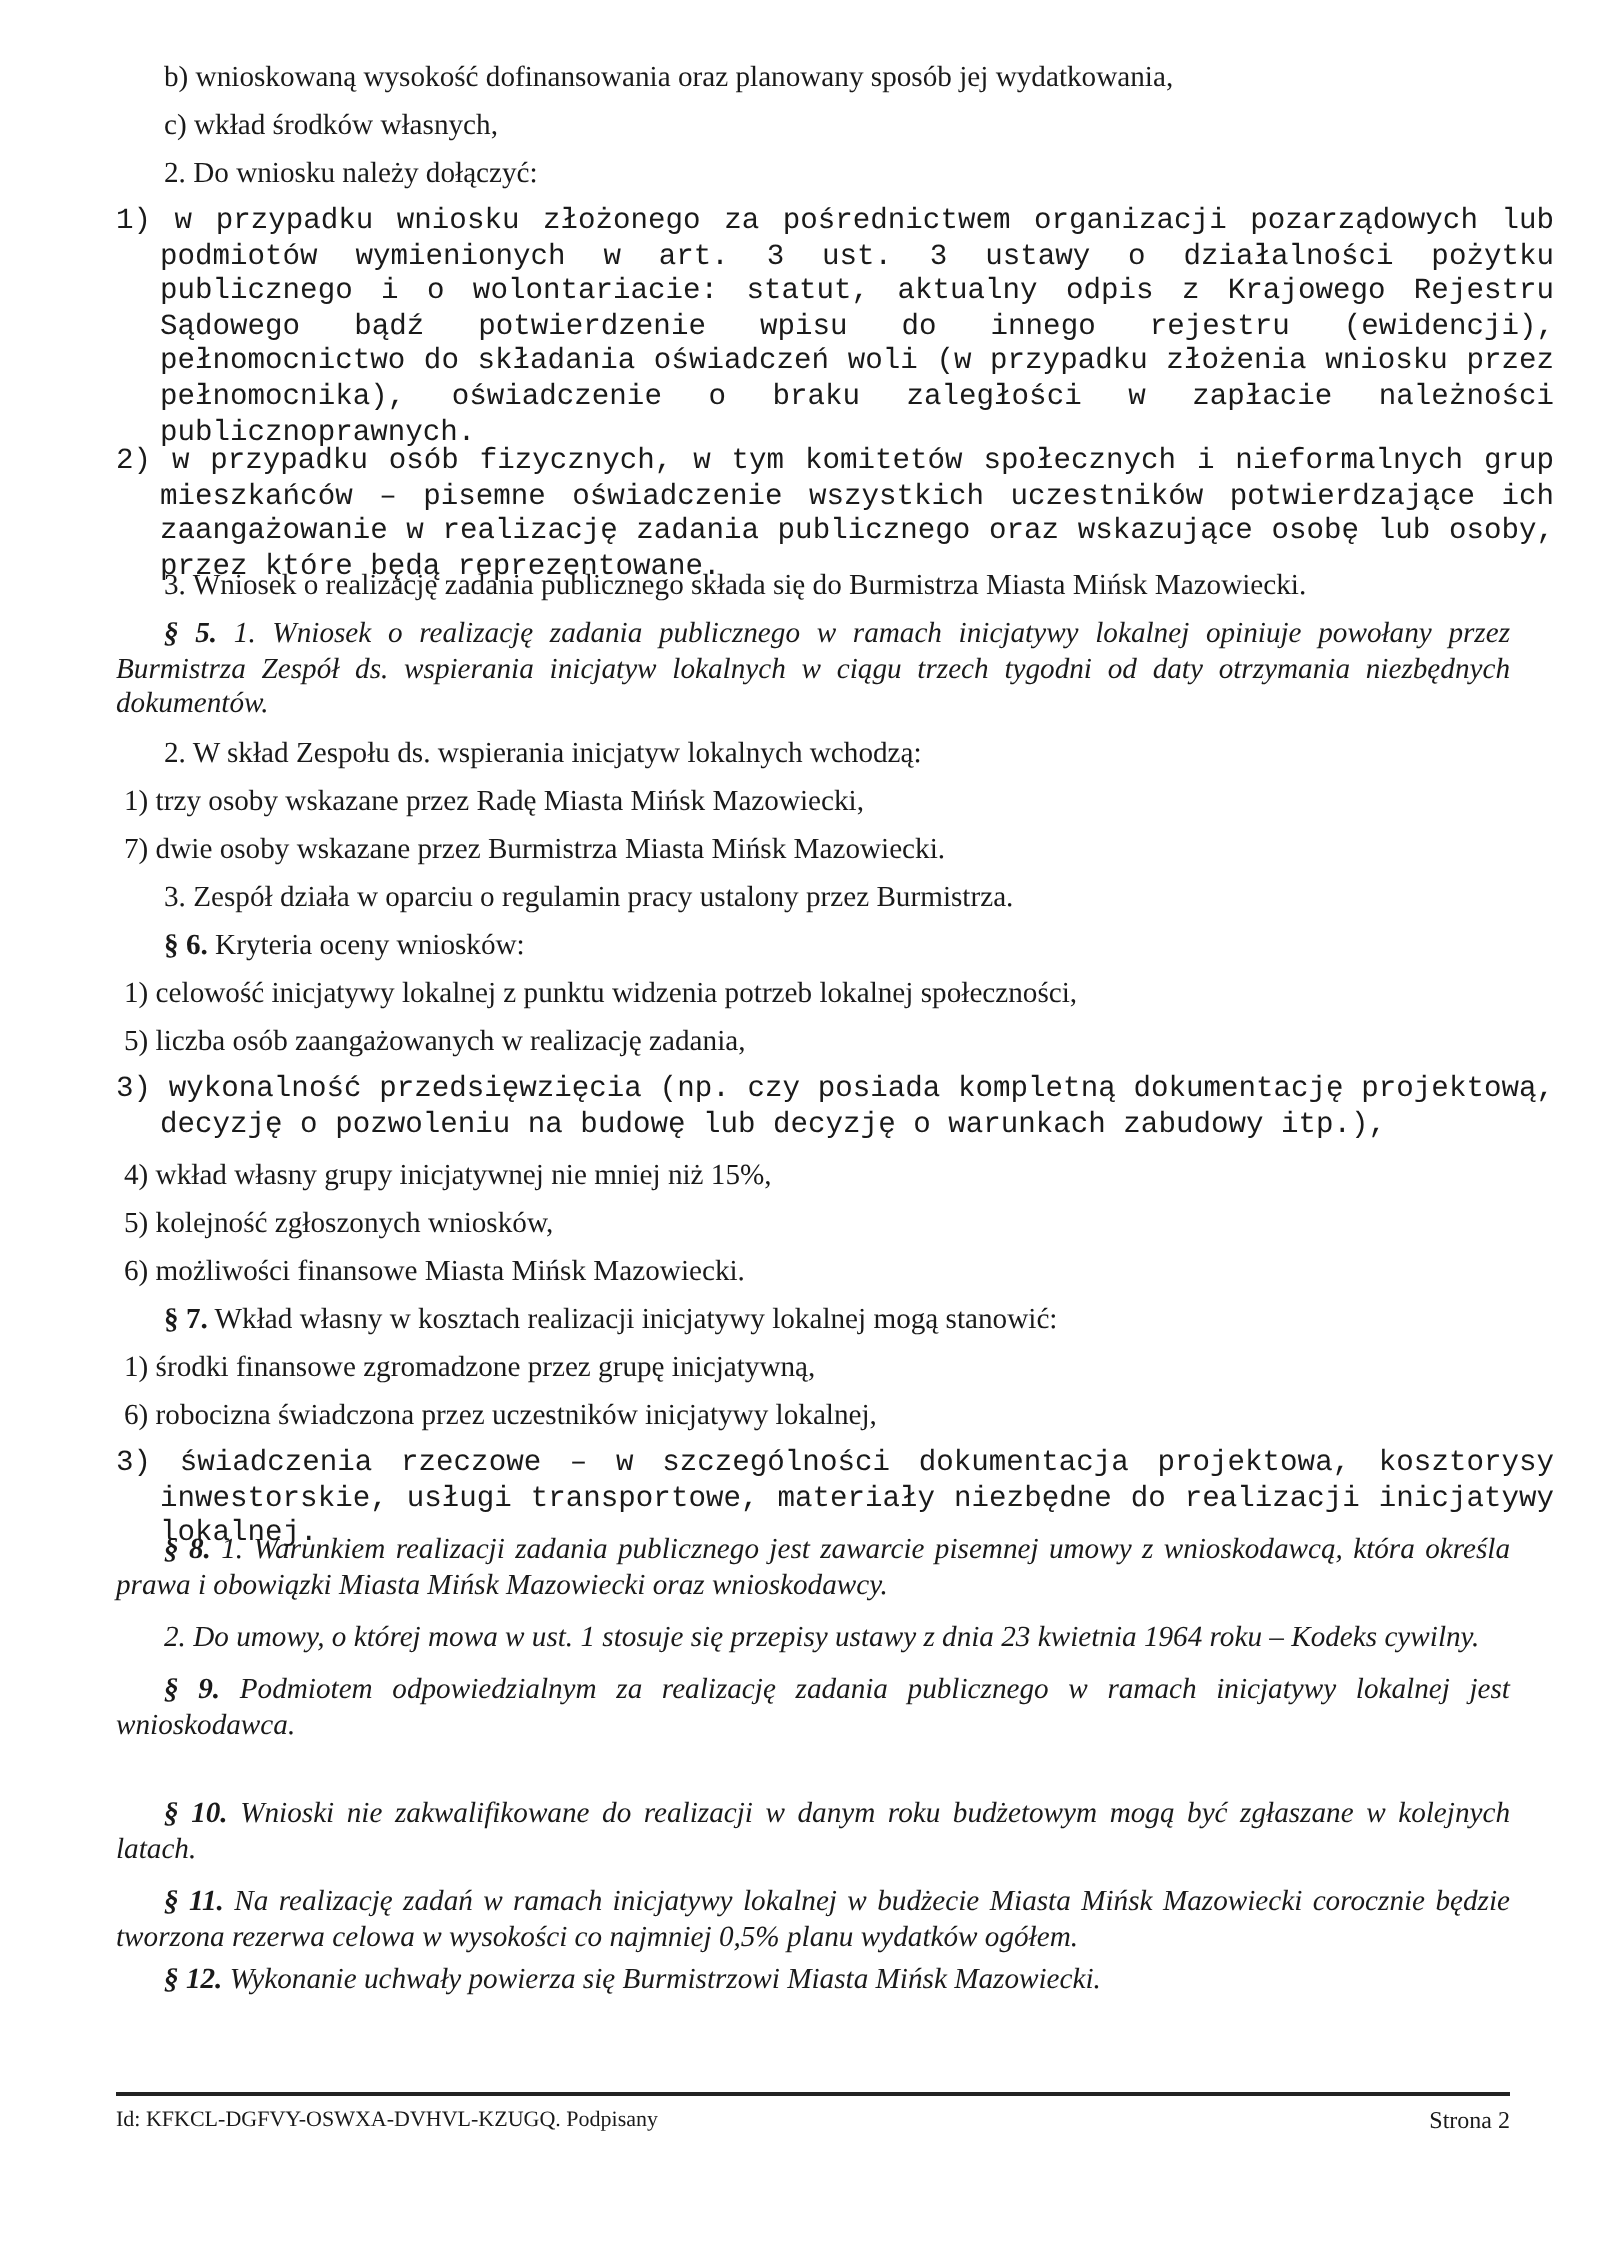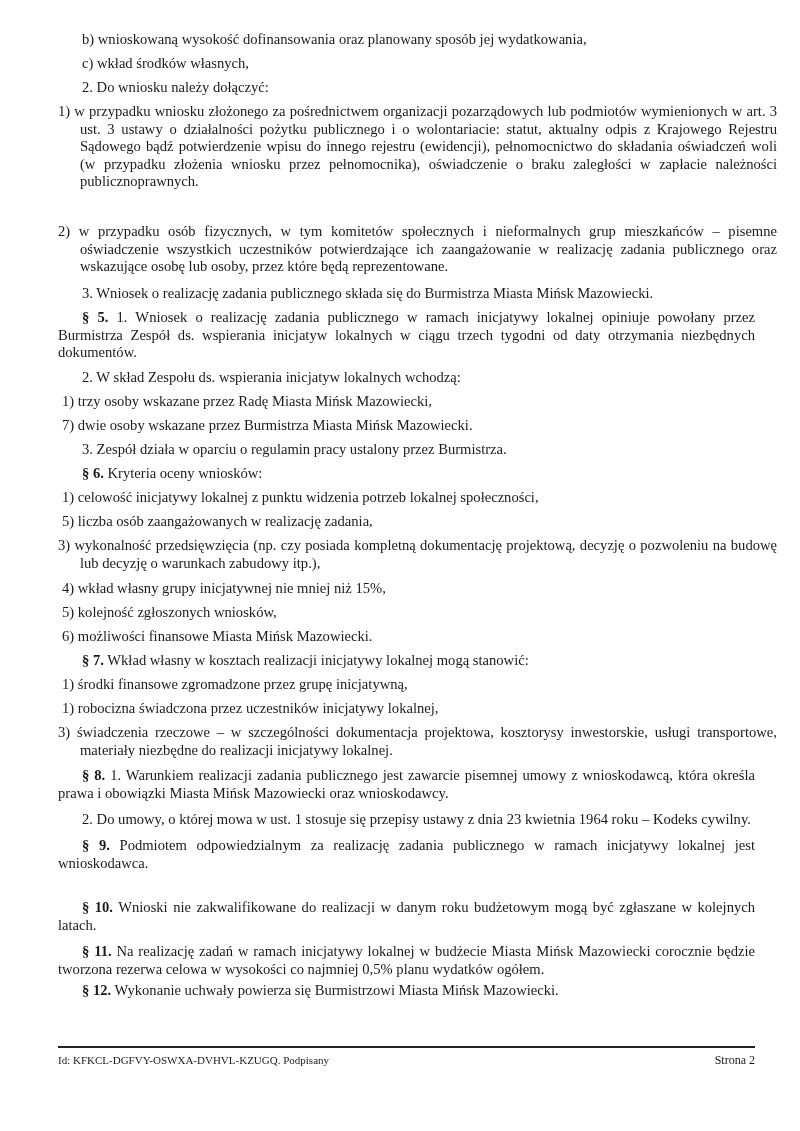--- a/index.html
+++ b/index.html
@@ -6,22 +6,22 @@
   body {
     width: 800px; height: 1131px; position: relative; overflow: hidden;
     font-family: "Liberation Serif", "DejaVu Serif", serif;
     color: #1a1a1a;
     font-size: 14.6px;
     line-height: 17.6px;
   }
   .page { position: absolute; left: 58px; top: 0; width: 697px; }
   p { margin: 0; text-align: justify; }
   .blk { position: absolute; left: 0; width: 697px; }
-  .ind { text-indent: 24px; }
-  .li { padding-left: 22px; text-indent: -22px; }
+  .ind { text-indent: 24px; font-style: italic; }
+  .li { padding-left: 22px; text-indent: -22px; font-family: Liberation Mono, monospace; }
   .li1 { padding-left: 22px; text-indent: -18px; }
   .sub { padding-left: 24px; }
   .sec { font-weight: bold; }
   .footer-rule { position: absolute; left: 58px; top: 1046px; width: 697px; height: 0; border-top: 2px solid #222; }
   .footer-left { position: absolute; left: 58px; top: 1052px; font-size: 11px; }
   .footer-right { position: absolute; right: 45px; top: 1052px; font-size: 12px; }
 </style>
 </head>
 <body>
 
@@ -42,21 +42,21 @@
   <p class="blk sub" style="top:465px"><span class="sec">§ 6.</span><span> Kryteria oceny wniosków:</span></p>
   <p class="blk li1" style="top:489px">1) celowość inicjatywy lokalnej z punktu widzenia potrzeb lokalnej społeczności,</p>
   <p class="blk li1" style="top:513px">5) liczba osób zaangażowanych w realizację zadania,</p>
   <p class="blk li" style="top:537px">3) wykonalność przedsięwzięcia (np. czy posiada kompletną dokumentację projektową, decyzję o pozwoleniu na budowę lub decyzję o warunkach zabudowy itp.),</p>
   <p class="blk li1" style="top:580px">4) wkład własny grupy inicjatywnej nie mniej niż 15%,</p>
   <p class="blk li1" style="top:604px">5) kolejność zgłoszonych wniosków,</p>
   <p class="blk li1" style="top:628px">6) możliwości finansowe Miasta Mińsk Mazowiecki.</p>
 
   <p class="blk sub" style="top:652px"><span class="sec">§ 7.</span><span> Wkład własny w kosztach realizacji inicjatywy lokalnej mogą stanowić:</span></p>
   <p class="blk li1" style="top:676px">1) środki finansowe zgromadzone przez grupę inicjatywną,</p>
-  <p class="blk li1" style="top:700px">1) robocizna świadczona przez uczestników inicjatywy lokalnej,</p>
+  <p class="blk li1" style="top:700px">6) robocizna świadczona przez uczestników inicjatywy lokalnej,</p>
   <p class="blk li" style="top:724px">3) świadczenia rzeczowe – w szczególności dokumentacja projektowa, kosztorysy inwestorskie, usługi transportowe, materiały niezbędne do realizacji inicjatywy lokalnej.</p>
 
   <p class="blk ind" style="top:767px"><span class="sec">§ 8.</span><span> 1. Warunkiem realizacji zadania publicznego jest zawarcie pisemnej umowy z wnioskodawcą, która określa prawa i obowiązki Miasta Mińsk Mazowiecki oraz wnioskodawcy.</span></p>
   <p class="blk ind" style="top:811px">2. Do umowy, o której mowa w ust. 1 stosuje się przepisy ustawy z dnia 23 kwietnia 1964 roku – Kodeks cywilny.</p>
 
   <p class="blk ind" style="top:837px"><span class="sec">§ 9.</span><span> Podmiotem odpowiedzialnym za realizację zadania publicznego w ramach inicjatywy lokalnej jest wnioskodawca.</span></p>
   <p class="blk ind" style="top:899px"><span class="sec">§ 10.</span><span> Wnioski nie zakwalifikowane do realizacji w danym roku budżetowym mogą być zgłaszane w kolejnych latach.</span></p>
   <p class="blk ind" style="top:943px"><span class="sec">§ 11.</span><span> Na realizację zadań w ramach inicjatywy lokalnej w budżecie Miasta Mińsk Mazowiecki corocznie będzie tworzona rezerwa celowa w wysokości co najmniej 0,5% planu wydatków ogółem.</span></p>
   <p class="blk ind" style="top:982px"><span class="sec">§ 12.</span><span> Wykonanie uchwały powierza się Burmistrzowi Miasta Mińsk Mazowiecki.</span></p>
 </div>

